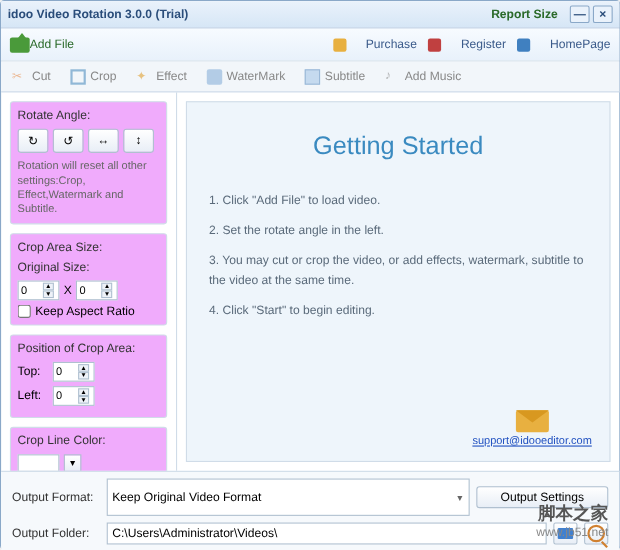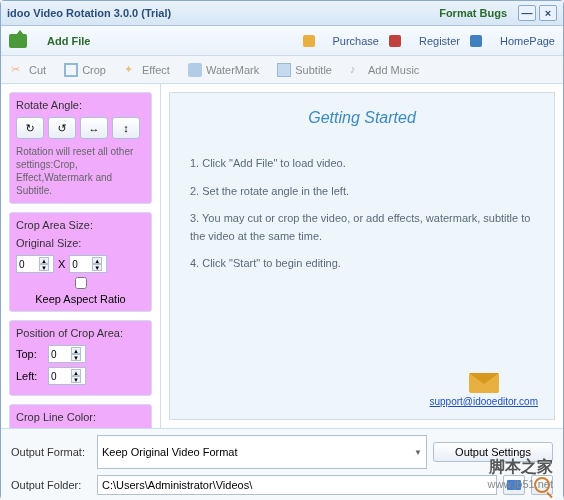--- a/index.html
+++ b/index.html
@@ -3,21 +3,21 @@
 <meta charset="utf-8">
 <style>
 * { margin: 0; padding: 0; box-sizing: border-box; font-family: Tahoma, Arial, sans-serif; font-size: 11px; }
 body { background: #f0f0f0; width: 564px; height: 500px; overflow: hidden; }
 .window { width: 564px; height: 500px; border: 1px solid #8aa8c8; background: #fff; border-radius: 4px; }
 .titlebar { height: 24px; background: linear-gradient(#eaf2fb,#d6e6f6); display: flex; align-items: center; padding: 12px 6px; border-bottom: 1px solid #b0c4de; }
 .titlebar .title { flex: 1; color: #2a4d7a; font-weight: bold; }
 .titlebar .report { color: #2a6a2a; font-weight: bold; margin-right: 8px; }
 .winbtn { width: 18px; height: 16px; border: 1px solid #8aa8c8; background: #eaf2fb; margin-left: 3px; display: flex; align-items: center; justify-content: center; color: #2a4d7a; font-weight: bold; cursor: pointer; border-radius: 2px; }
 .toolbar1 { height: 30px; background: linear-gradient(#f7fbff,#e8f1fb); border-bottom: 1px solid #cddbe8; display: flex; align-items: center; padding: 0 8px; }
-.addfile { display: flex; align-items: center; color: #2a6a2a; font-weight: bold; font-size: 13px; gap: 20px; cursor: pointer; }
+.addfile { display: flex; align-items: center; color: #2a6a2a; font-weight: normal; font-size: 13px; gap: 0; cursor: pointer; }
 .addicon { width: 18px; height: 14px; background: #4a9a3a; border-radius: 2px; position: relative; }
 .addicon::before { content:''; position:absolute; top:-4px; left:7px; width:0; height:0; border-left:4px solid transparent; border-right:4px solid transparent; border-bottom:5px solid #4a9a3a;}
 .rightlinks { margin-left: auto; display: flex; gap: 10px; }
 .rlink { color: #3a5a8a; cursor: pointer; display: flex; align-items: center; gap: 18px; }
 .ricon { width: 12px; height: 12px; border-radius: 2px; }
 .toolbar2 { height: 28px; background: #f2f6fa; border-bottom: 1px solid #cddbe8; display: flex; align-items: center; padding: 0 10px; gap: 18px; }
 .tab { display: flex; align-items: center; gap: 4px; color: #888; cursor: pointer; }
 .taboff .ticon { opacity: 0.6; }
 .ticon { width: 14px; height: 14px; }
 .body { display: flex; height: 344px; }
@@ -25,29 +25,29 @@
 .grp { border: 1px solid #d0dce8; border-radius: 3px; padding: 6px; background: #f0abfc; }
 .grplbl { color: #333; margin-bottom: 6px; display: block; }
 .rotbtns { display: flex; gap: 4px; }
 .rotbtn { width: 28px; height: 22px; border: 1px solid #b0c0d0; background: linear-gradient(#fff,#e8eef6); border-radius: 3px; display:flex; align-items:center; justify-content:center; cursor:pointer; }
 .note { color: #666; font-size: 10px; margin-top: 6px; line-height: 1.3; }
 .field { display: flex; align-items: center; gap: 4px; margin-bottom: 4px; }
 .spinner { width: 38px; height: 18px; border: 1px solid #b0c0d0; background: #fff; display: flex; align-items: center; padding: 0 2px; position: relative; }
 .spinner input { border: none; width: 20px; outline: none; font-size: 10px; }
 .spinbtns { width: 10px; display: flex; flex-direction: column; }
 .sbtn { height: 7px; border:1px solid #b0c0d0; background:#eef2f8; font-size:6px; display:flex; align-items:center; justify-content:center; cursor:pointer;}
-.chk { display:flex; align-items:center; gap:4px; margin-top:4px;flex-direction:column;}
+.chk { display:flex; align-items:center; gap:4px; margin-top:4px;}
 .chk input { width:12px; height:12px;}
 .colorrow { display:flex; align-items:center; gap:4px; }
 .colorswatch { width: 38px; height: 16px; border:1px solid #b0c0d0; background:#fff; }
 .dd { width: 16px; height: 16px; border:1px solid #b0c0d0; background:linear-gradient(#fff,#e8eef6); display:flex; align-items:center; justify-content:center; cursor:pointer; font-size:8px;}
 .defaultbtn { width: 70px; height: 22px; margin: 4px auto 0; border:1px solid #b0c0d0; background:linear-gradient(#fff,#e8eef6); border-radius:3px; display:flex; align-items:center; justify-content:center; cursor:pointer;}
 .preview { flex:1; padding: 8px; }
 .previewbox { width: 100%; height: 100%; background: #eef5fb; border: 1px solid #d0dce8; position: relative; padding: 16px 20px; }
-.gs { color: #3a8ac0; font-size: 16px; font-weight: normal; text-align: center; margin: 0 0 28px; font-style: italic; }
+.gs { color: #3a8ac0; font-size: 23px; font-weight: normal; text-align: center; margin: 10px 0 28px; }
 .steps { list-style: none; color: #5a6a7a; line-height: 1.6; }
 .steps li { margin-bottom: 10px; }
 .support { position: absolute; bottom: 12px; right: 16px; text-align: center; }
 .envelope { width: 30px; height: 20px; background: #e8b040; margin: 0 auto 2px; position:relative; border-radius:2px;}
 .envelope::before{content:'';position:absolute;top:0;left:0;border-left:15px solid transparent;border-right:15px solid transparent;border-top:11px solid #d89820;}
 .supportlink { color: #2050c0; text-decoration: underline; font-size:10px; cursor:pointer;}
 .bottom { padding: 6px 10px; border-top: 1px solid #d0dce8; background:#f6f9fc; position:relative;}
 .bottomrow { display: flex; align-items: center; gap: 6px; margin-bottom: 6px; }
 .blabel { width: 80px; color: #333; }
 .select { flex: 1; height: 20px; border: 1px solid #b0c0d0; background: #fff; display: flex; align-items: center; padding: 16px 4px; position:relative;}
@@ -62,21 +62,21 @@
 .watermark .cn { font-size:16px; font-weight:bold; color:#555; font-family:SimHei,sans-serif;}
 .magn { width:16px; height:16px; border:2px solid #d08030; border-radius:50%; position:relative; display:inline-block; vertical-align:middle;}
 .magn::after{content:'';position:absolute;bottom:-5px;right:-5px;width:7px;height:2px;background:#d08030;transform:rotate(45deg);}
 </style>
 </head>
 <body>
 
 <div class="window">
   <div class="titlebar">
     <span class="title">idoo Video Rotation 3.0.0 (Trial)</span>
-    <span class="report">Format Bugs</span>
+    <span class="report">Report Size</span>
     <div class="winbtn">—</div>
     <div class="winbtn">×</div>
   </div>
 
   <div class="toolbar1">
     <div class="addfile">
       <span class="addicon"></span>
       <span>Add File</span>
     </div>
     <div class="rightlinks">

